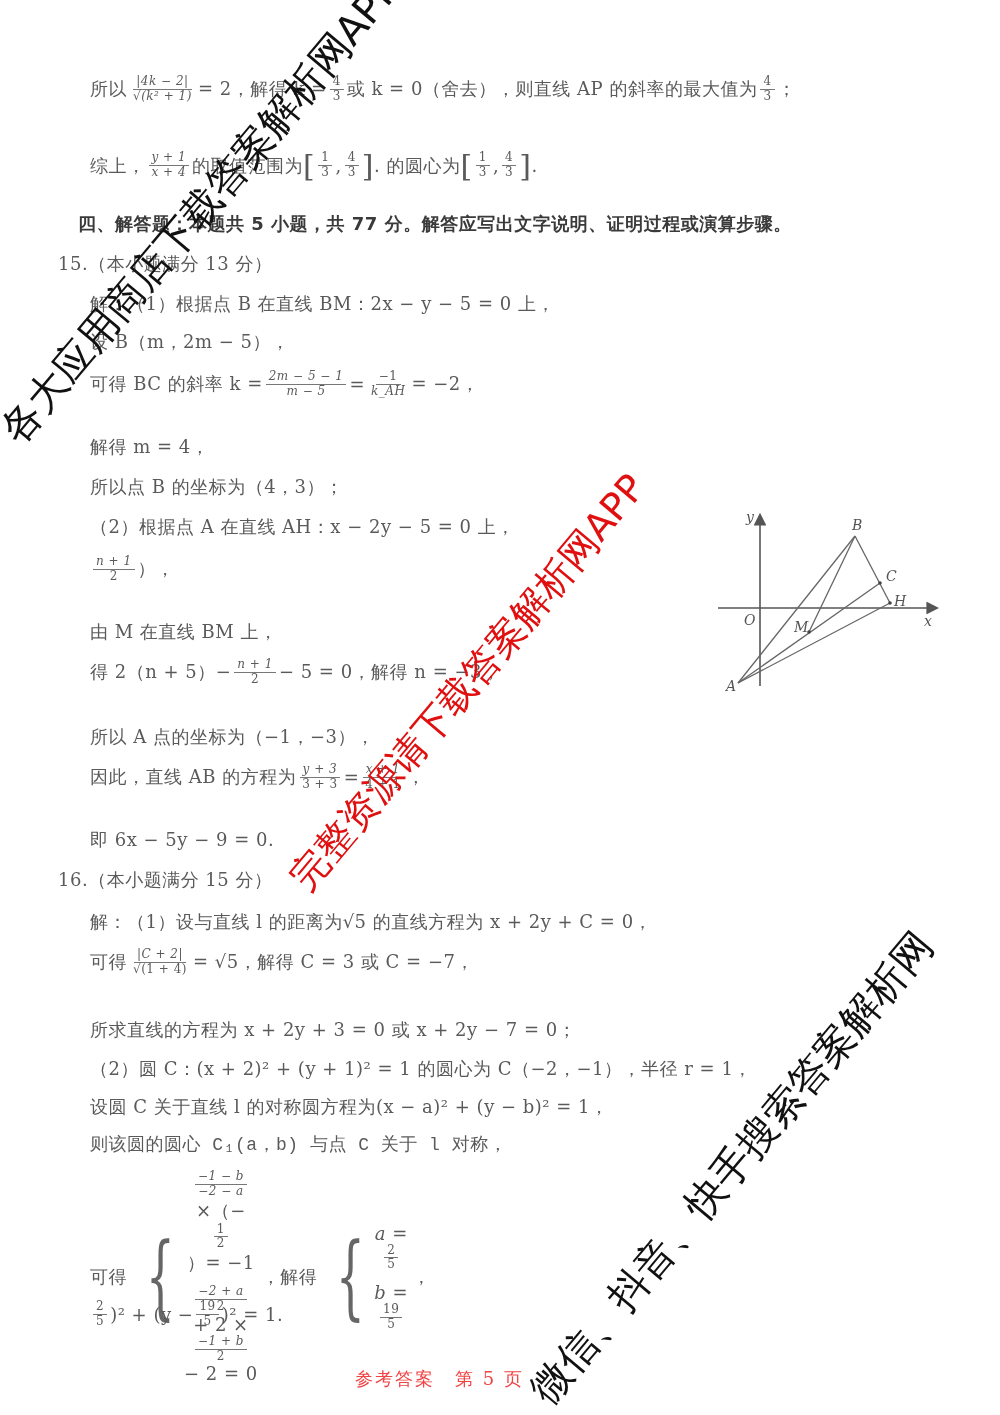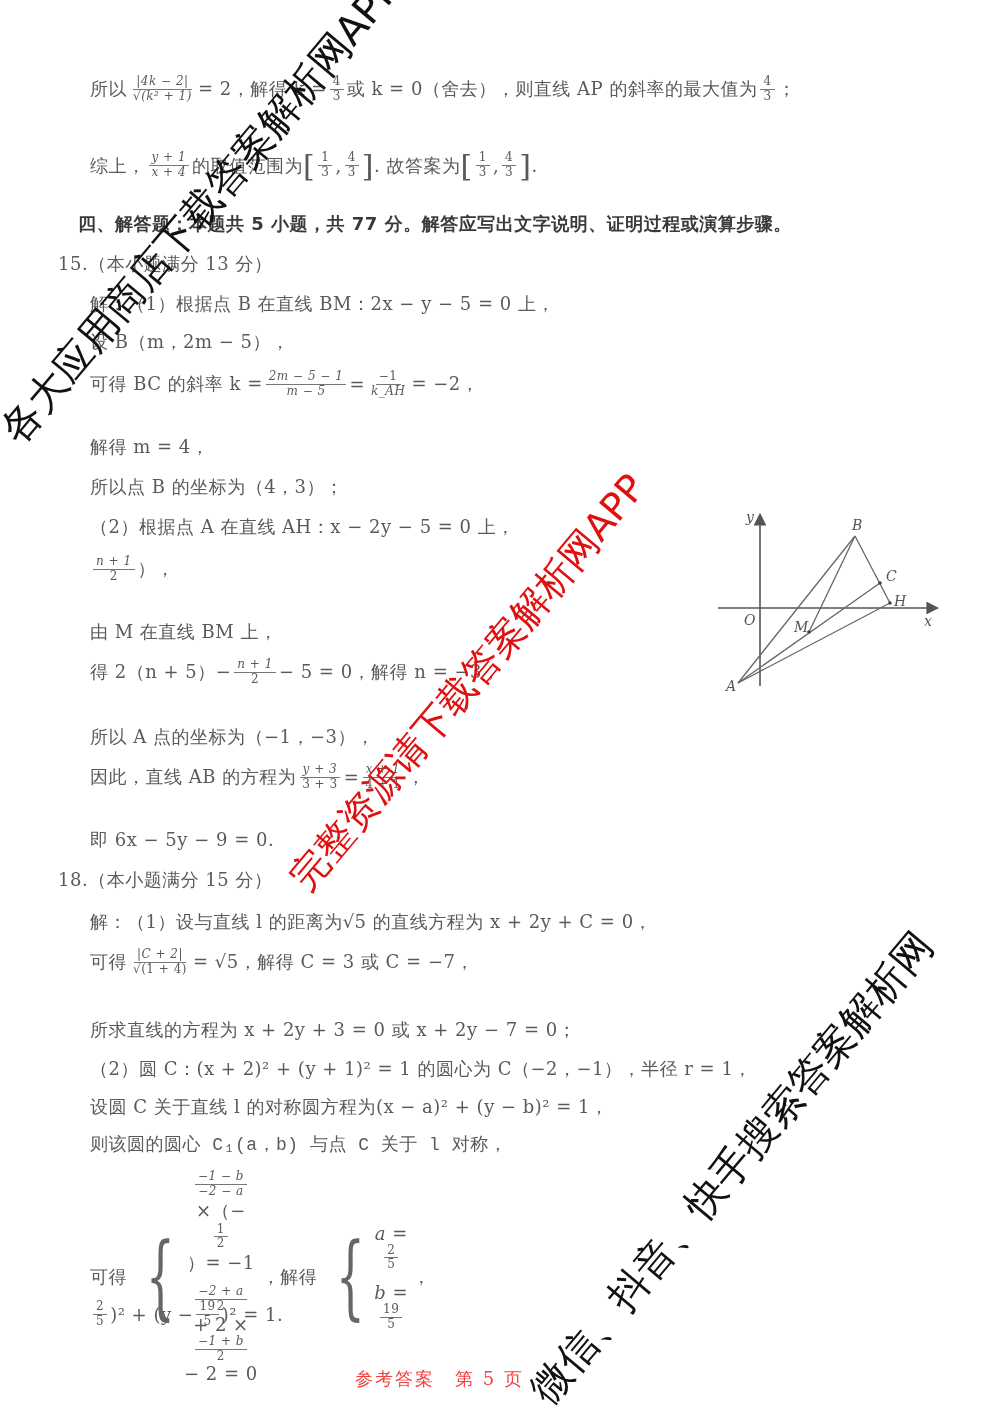--- a/index.html
+++ b/index.html
@@ -70,21 +70,21 @@
   <span style="font-size:30px;">[</span>
   <span class="frac">
       <span class="num">1</span>
       <span class="den">3</span>
     </span>,
   <span class="frac">
       <span class="num">4</span>
       <span class="den">3</span>
     </span>
   <span style="font-size:30px;">]</span>
-  <span>. 故答案为</span>
+  <span>. 的圆心为</span>
   <span style="font-size:30px;">[</span>
   <span class="frac">
       <span class="num">1</span>
       <span class="den">3</span>
     </span>,
   <span class="frac">
       <span class="num">4</span>
       <span class="den">3</span>
     </span>
   <span style="font-size:30px;">]</span>
@@ -143,21 +143,21 @@
     </span>
   <span> = </span>
   <span class="frac">
       <span class="num i">x + 1</span>
       <span class="den">4 + 1</span>
     </span>
   <span>，</span>
 </div>
 
 <div class="line" style="top:828px;">即 6x − 5y − 9 = 0.</div>
-<div class="line head" style="top:868px;">18.（本小题满分 15 分）</div>
+<div class="line head" style="top:868px;">16.（本小题满分 15 分）</div>
 <div class="line" style="top:910px;">解：（1）设与直线 l 的距离为√5 的直线方程为 x + 2y + C = 0，</div>
 
 <div class="line" style="top:948px;">
   <span>可得</span>
   <span class="frac">
       <span class="num i">|C + 2|</span>
       <span class="den">√(1 + 4)</span>
     </span>
   <span> = √5，解得 C = 3 或 C = −7，</span>
 </div>

